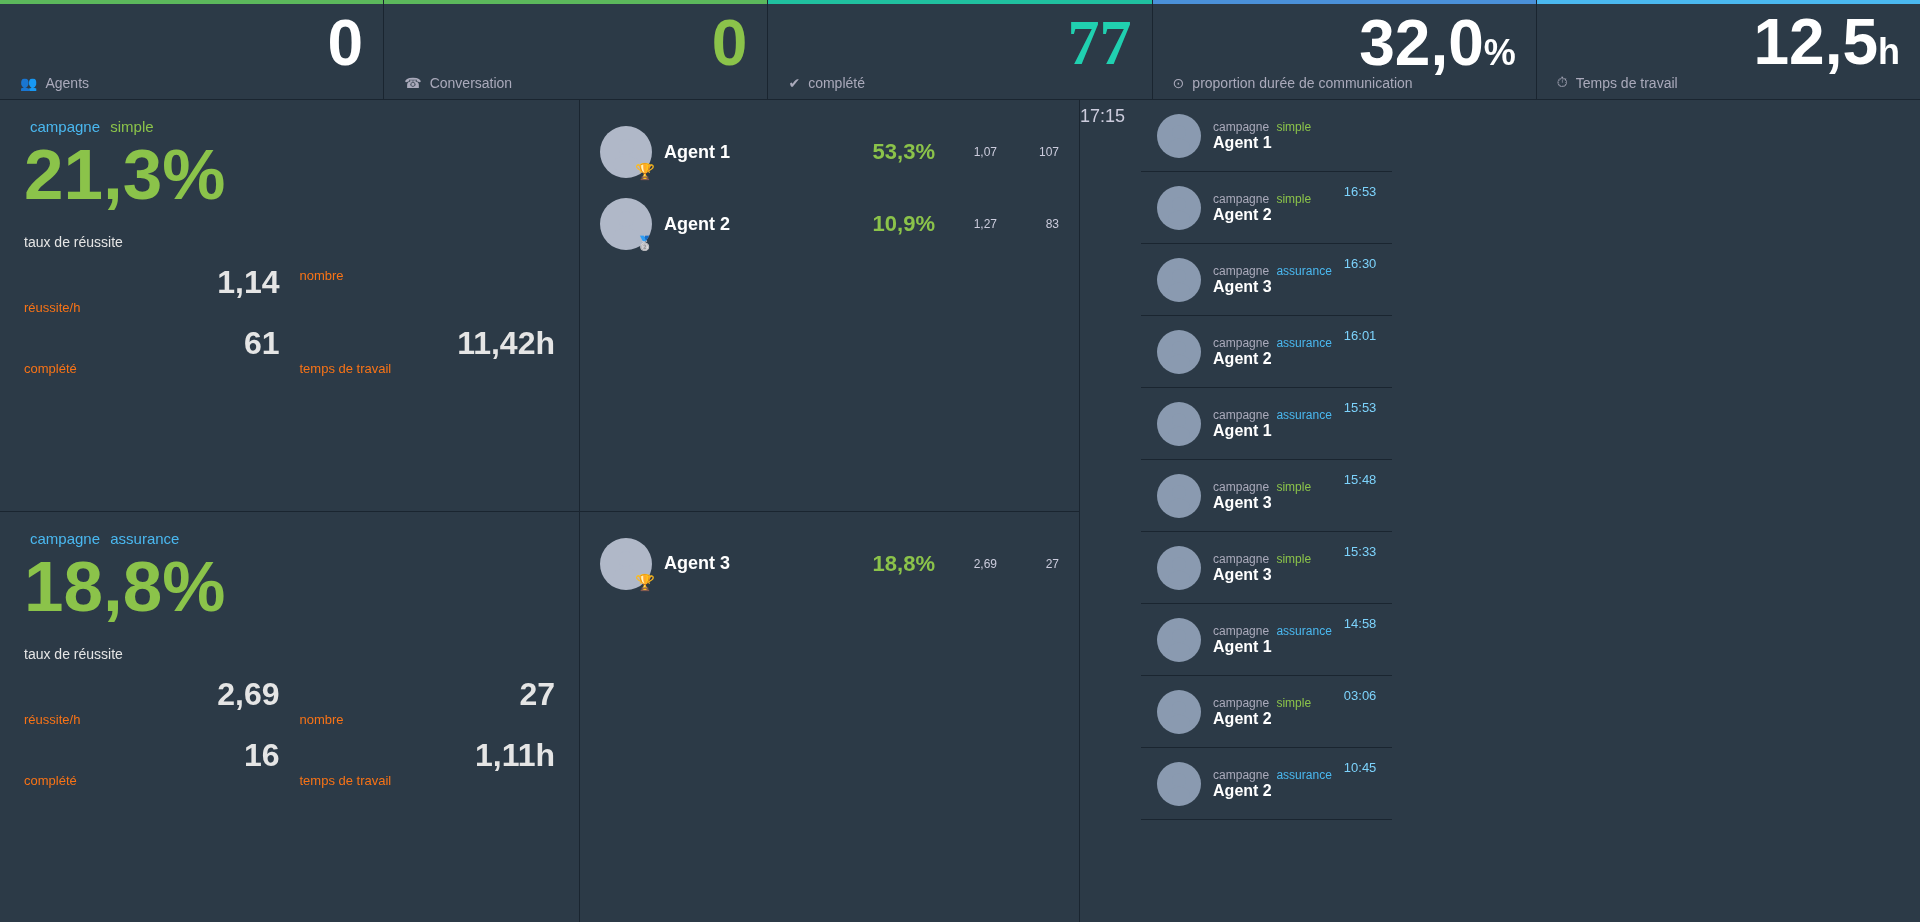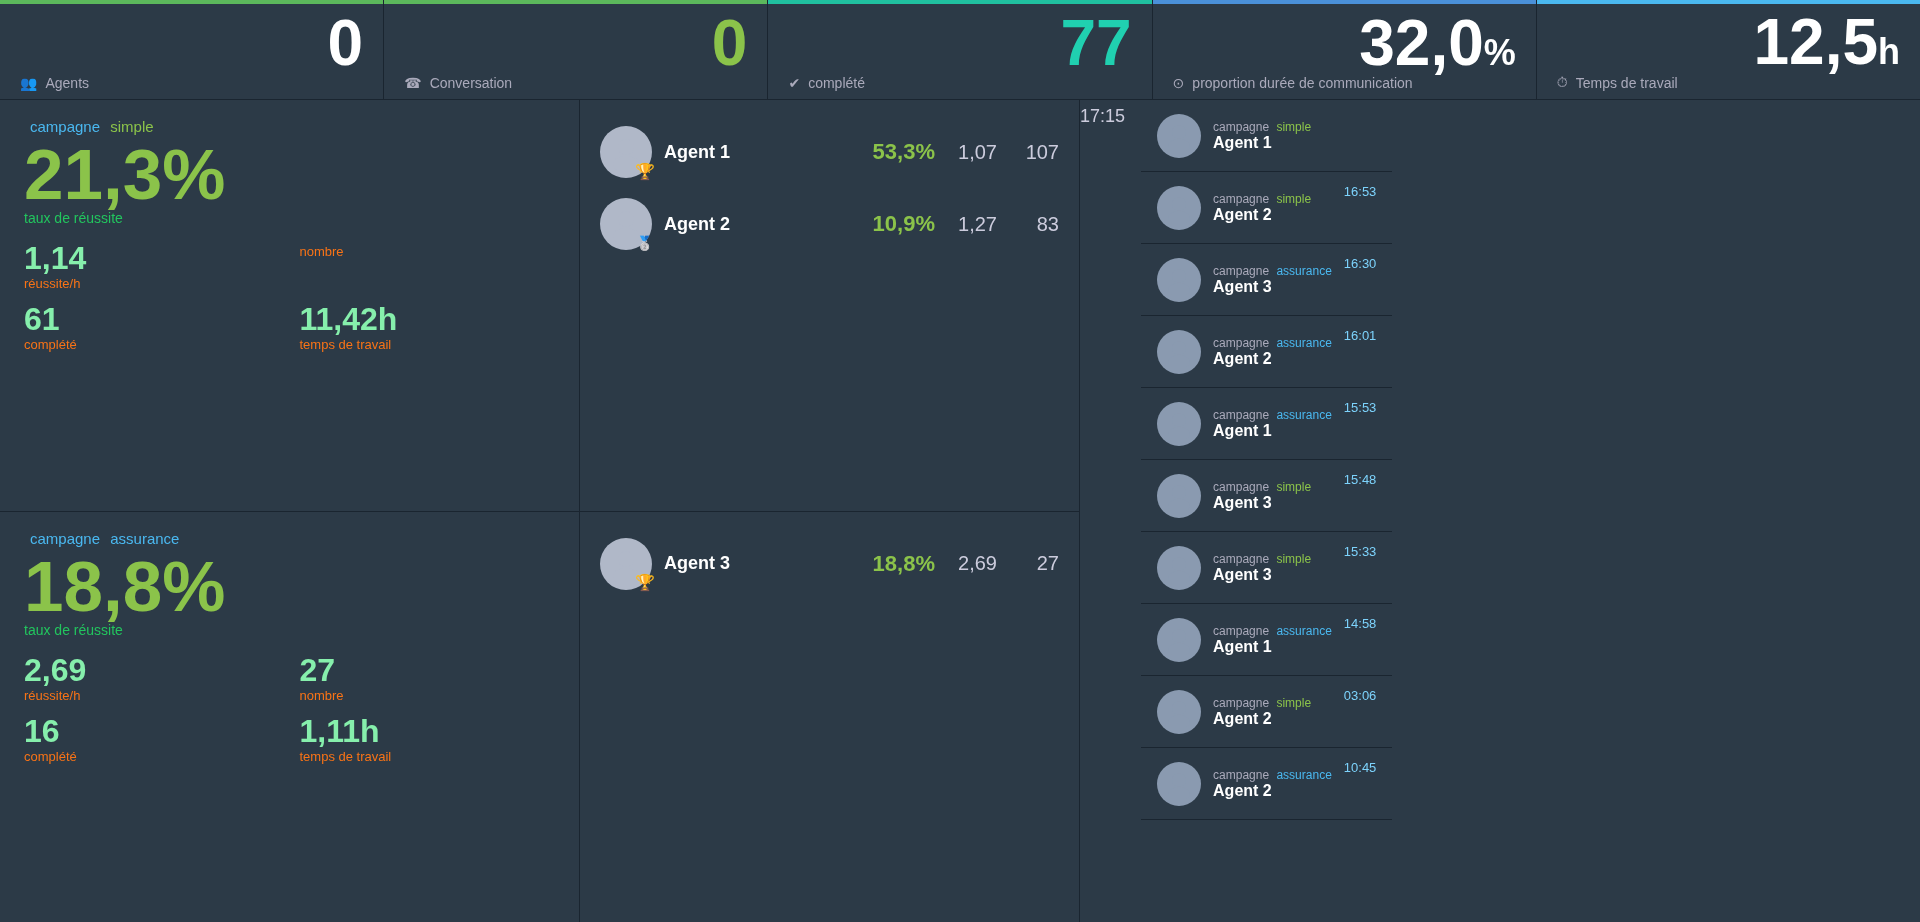--- a/index.html
+++ b/index.html
@@ -49,21 +49,21 @@
       right: 0;
       height: 4px;
     }
     .bar-green { background: #5cb85c; }
     .bar-teal  { background: #20c0a0; }
     .bar-blue  { background: #4a90d9; }
     .bar-blue2 { background: #4ab8f0; }
 
     .big-white { color: #fff; }
     .big-green { color: #8bc34a; }
-    .big-teal  { color: #20d0b0; }
+    .big-teal  { color: #20d0b0; font-family: Liberation Serif, serif; }
     .big-blue  { color: #ffffff; }
 
     .pct { font-size: 36px; }
 
     
     .main {
       display: flex;
       height: calc(922px - 100px);
     }
 
@@ -93,39 +93,41 @@
       color: #8bc34a;
     }
     .big-pct {
       font-size: 71px;
       font-weight: bold;
       color: #8bc34a;
       line-height: 1;
       margin: 4px 0 0 0;
     }
     .taux-label {
-      color: #22c55e;
+      color: #e5e5e5;
       font-size: 14px;
       margin-bottom: 16px;
+      margin-top: 24px;
     }
     .stats-grid {
       display: grid;
       grid-template-columns: 1fr 1fr;
       gap: 12px 20px;
       margin-top: 8px;
     }
     .stat-item {
       display: flex;
       flex-direction: column;
     }
     .stat-value {
       font-size: 32px;
       font-weight: bold;
-      color: #86efac;
+      color: #e5e5e5;
       line-height: 1;
+      text-align: right;
     }
     .stat-label {
       font-size: 13px;
       color: #f97316;
       margin-top: 2px;
     }
 
     
     .middle-panel {
       width: 500px;
@@ -181,21 +183,21 @@
       flex: 1;
     }
     .agent-pct {
       font-size: 22px;
       font-weight: bold;
       color: #8bc34a;
       min-width: 70px;
       text-align: right;
     }
     .agent-stat {
-      font-size: 20px;
+      font-size: 12px;
       color: #ccd;
       min-width: 50px;
       text-align: right;
     }
 
     
     .right-panel {
       flex: 1;
       display: flex;
       flex-direction: row;

